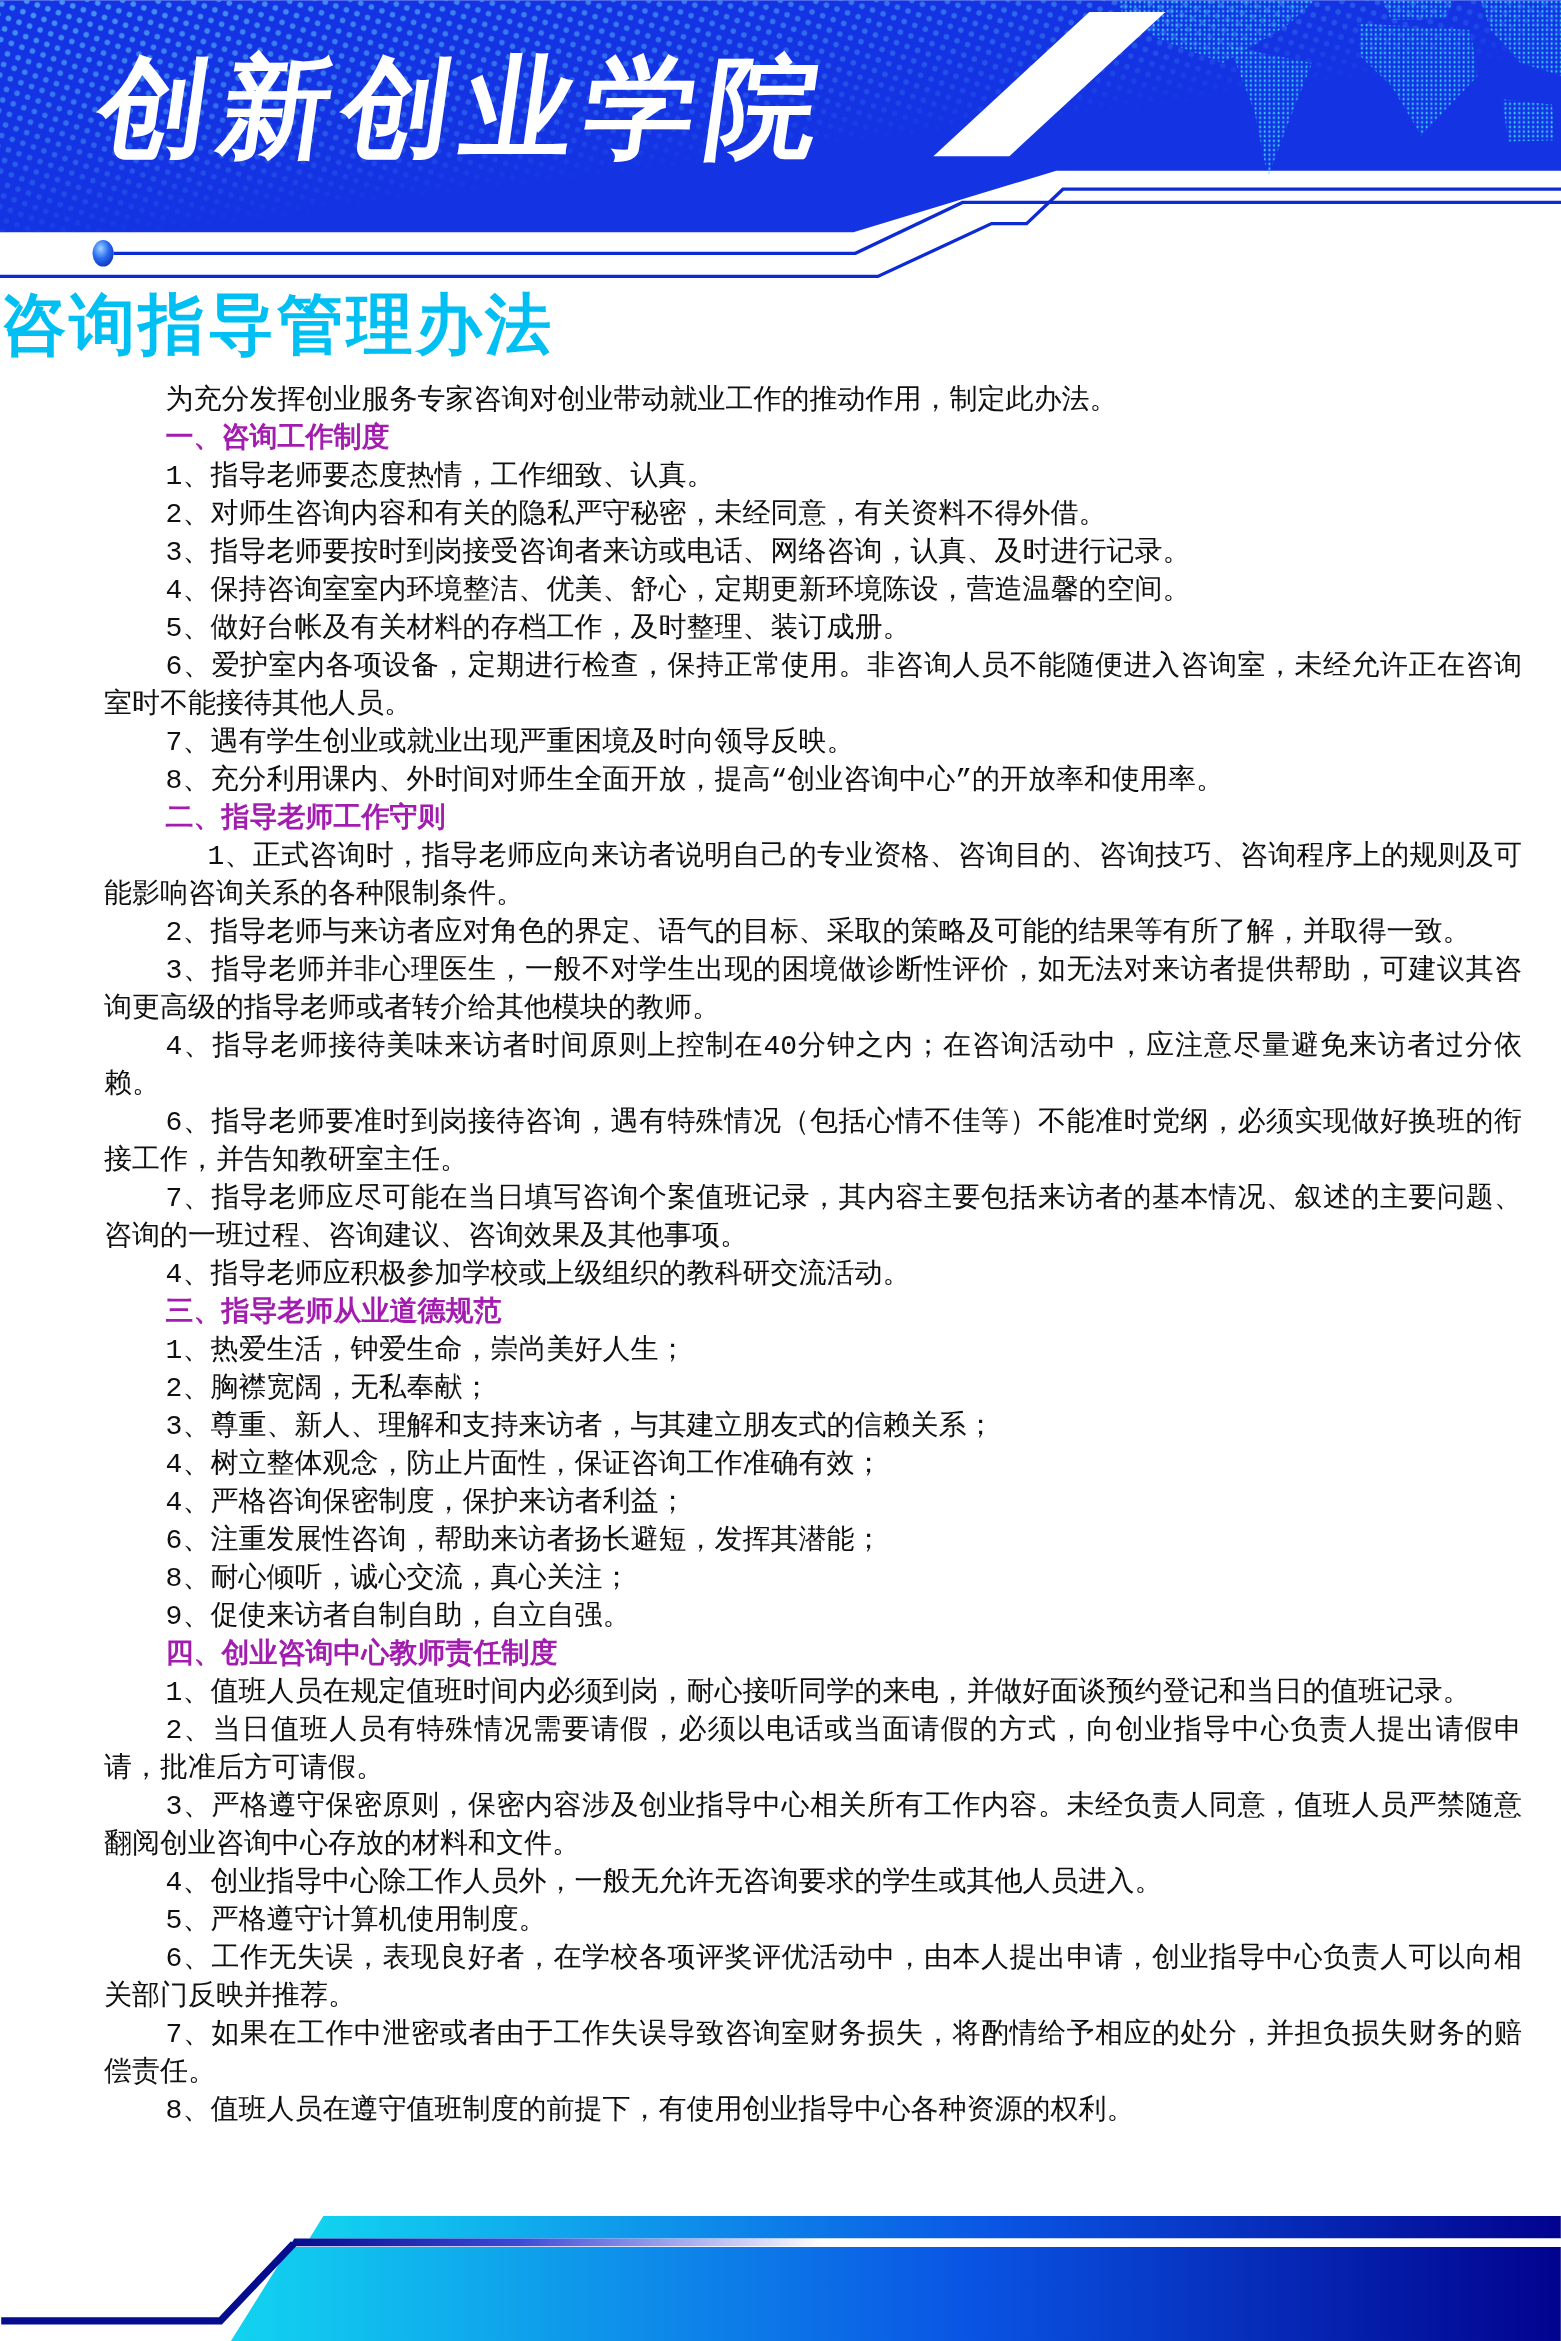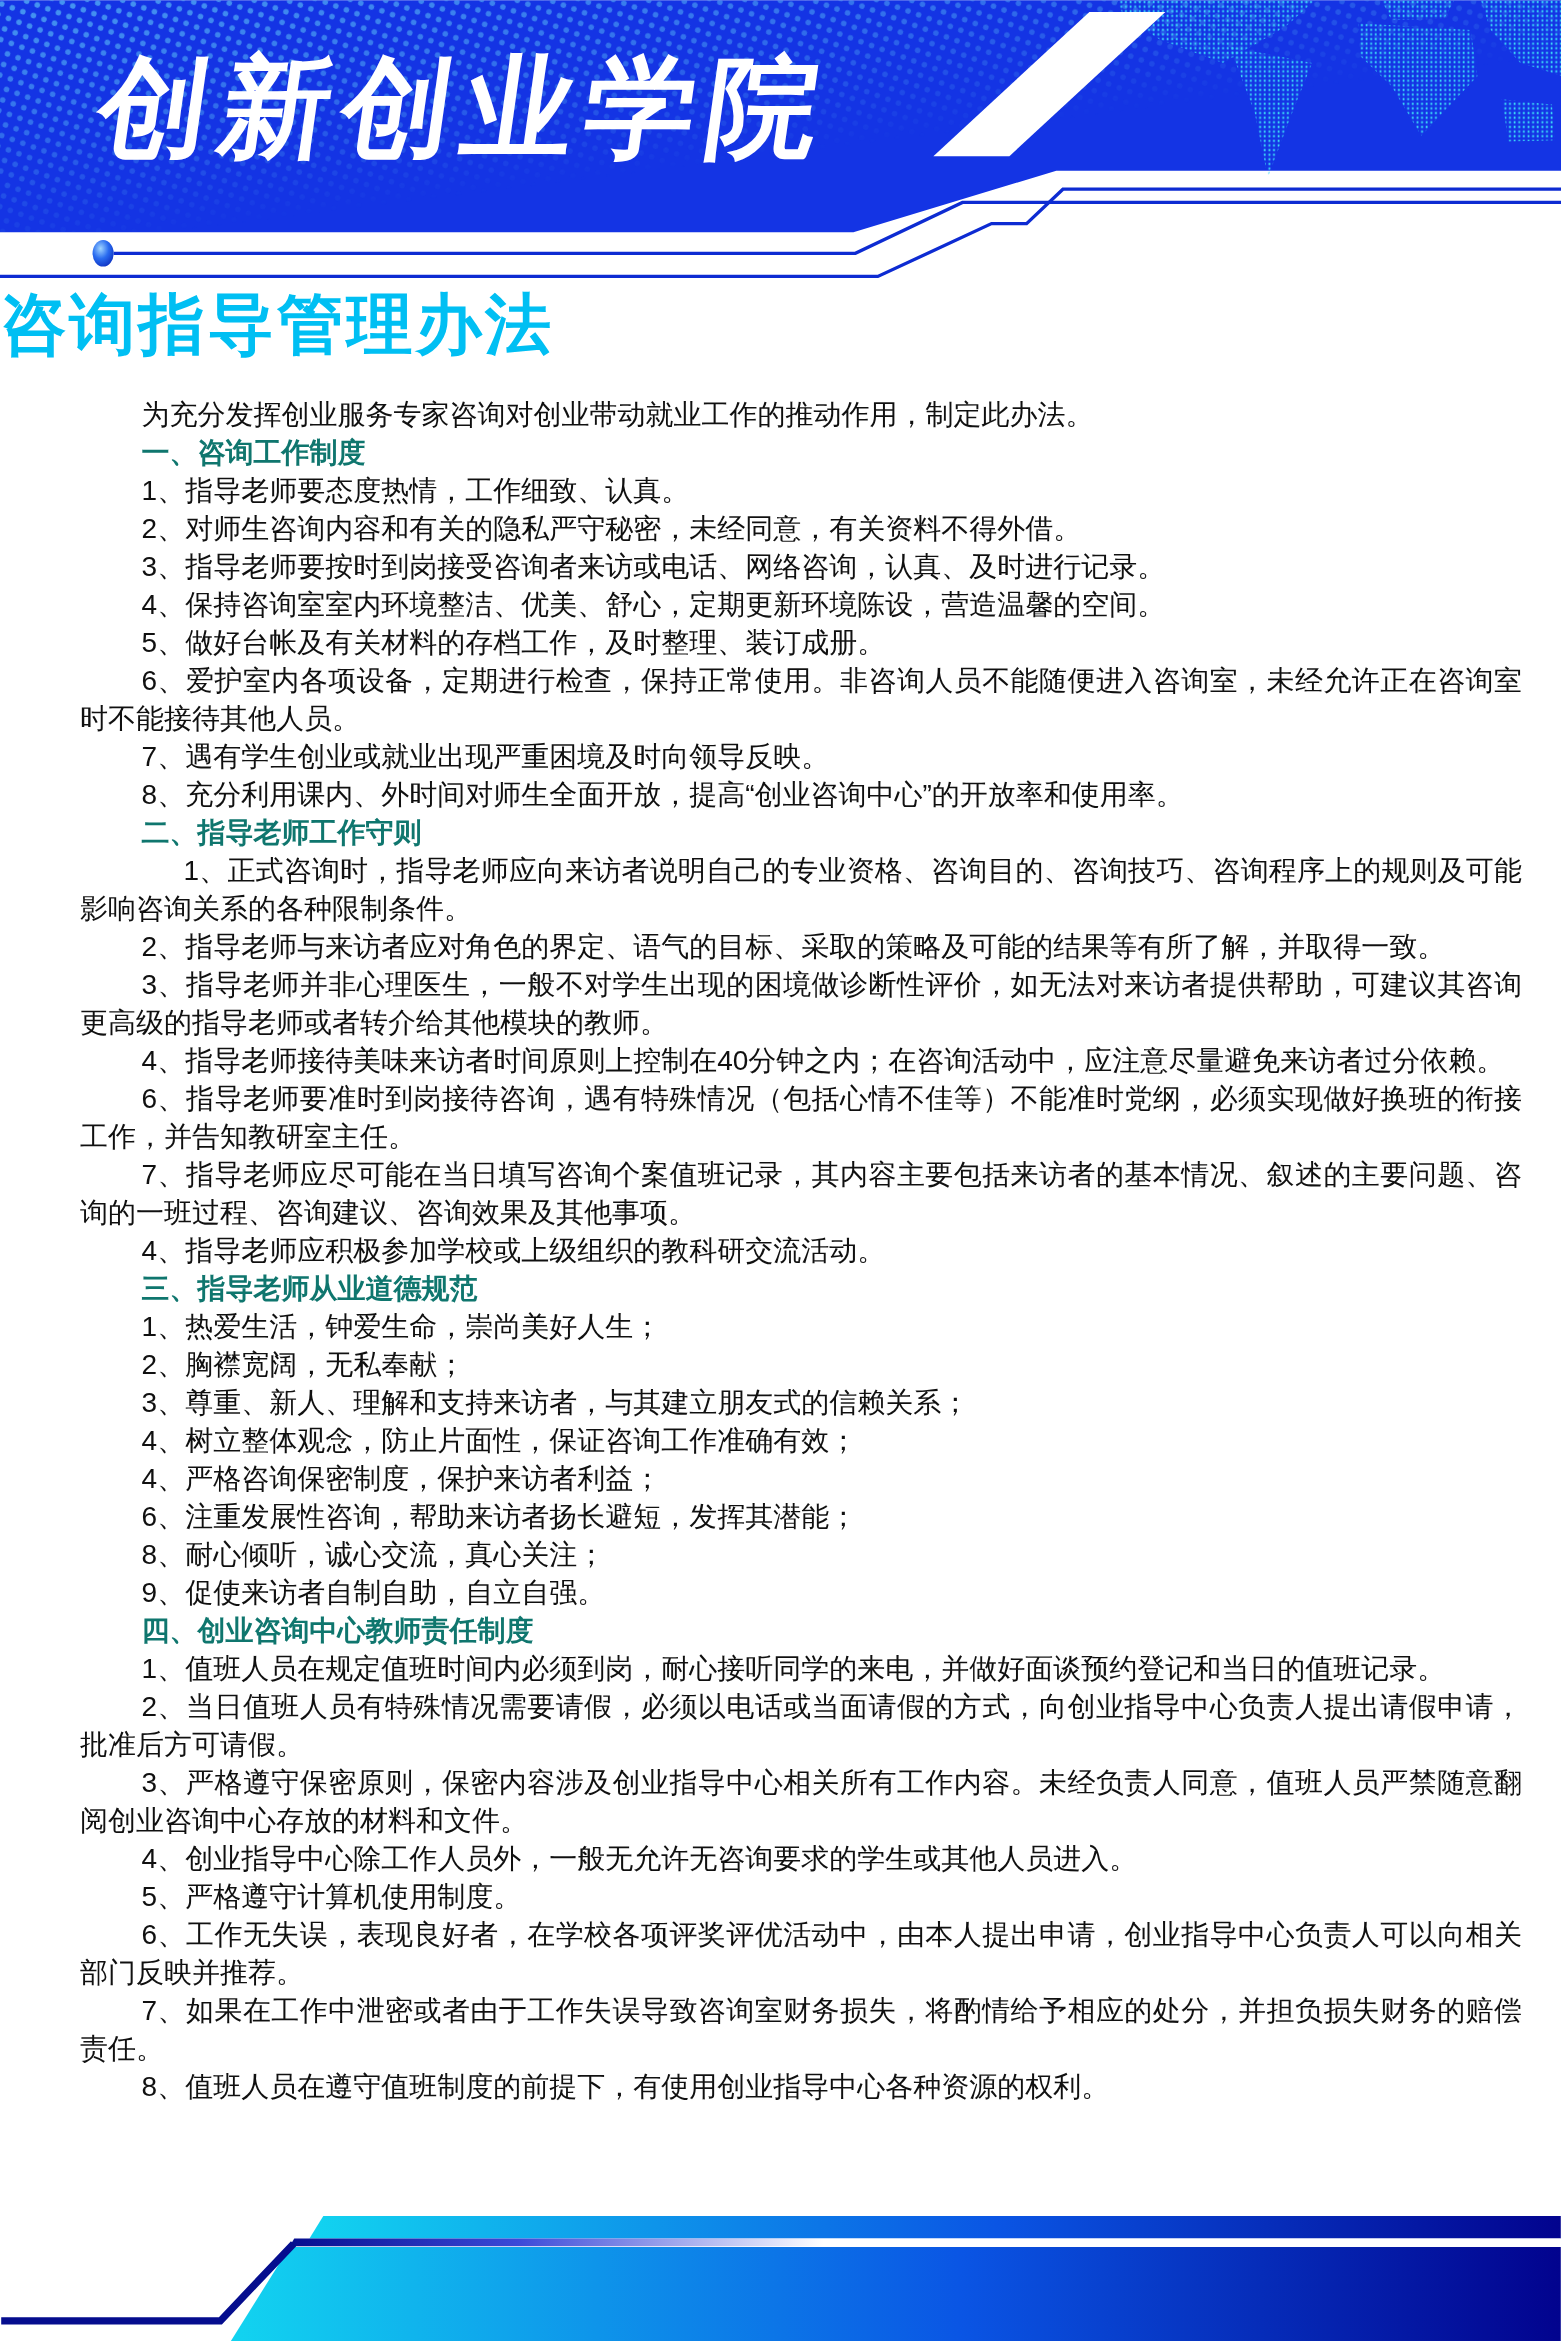--- a/index.html
+++ b/index.html
@@ -27,33 +27,34 @@
     position:absolute;
     top:280px;left:0;right:0;
     margin:0;
     font-size:66px;
     font-weight:900;
     color:#00bff3;
     letter-spacing:3.3px;
   }
   .body-text{
     position:absolute;
-    top:396px;left:0;right:0;
-    padding:0 40px 0 80px;
+    top:382px;left:0;right:0;
+    padding:0 40px 0 104px;
     font-size:28px;
     line-height:38px;
     color:#101010;
     text-align:justify;
+    font-family:Liberation Mono, monospace;
   }
   .body-text p{margin:0;}
   .para{text-indent:2.2em;}
   .para.deep{text-indent:3.7em;}
   .heading{
     text-indent:2.2em;
-    color:#0f766e;
+    color:#a21caf;
     font-weight:700;
   }
 </style>
 </head>
 <body>
 
 <div class="page">
 
   <svg class="header-svg" width="1562" height="311" viewBox="0 0 2363 470">
     <defs>

